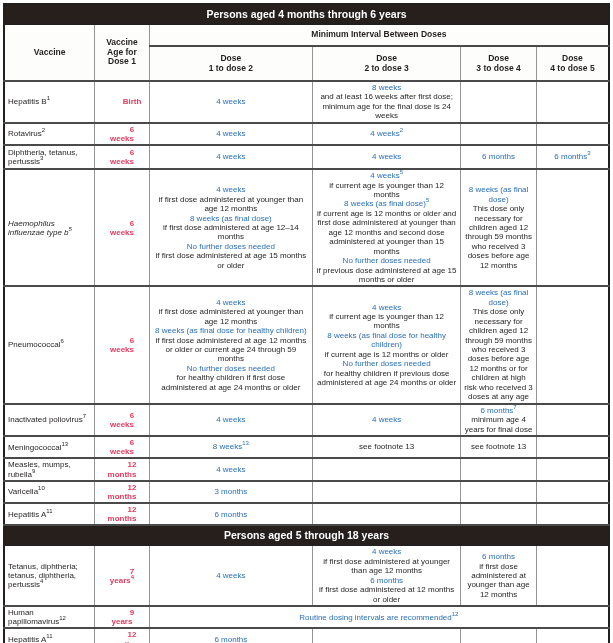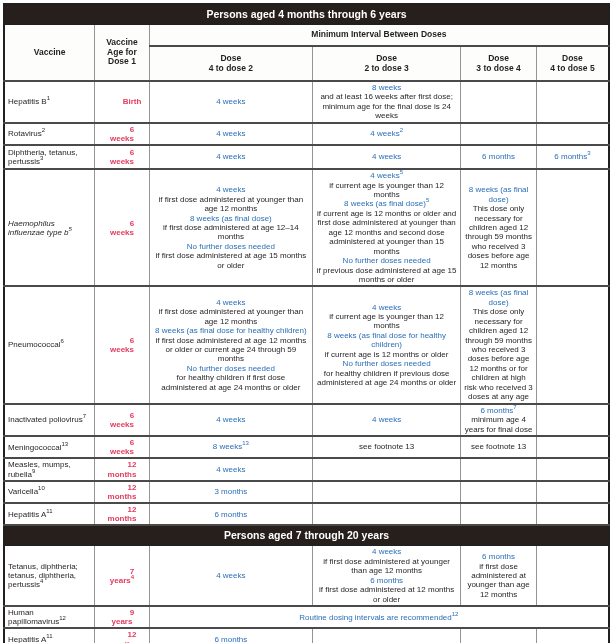--- a/index.html
+++ b/index.html
@@ -45,21 +45,21 @@
           <td rowspan="2">
             <span class="line">Vaccine</span>
             <span class="line">Age for</span>
             <span class="line">Dose 1</span>
           </td>
           <td colspan="4">Minimum Interval Between Doses</td>
         </tr>
         <tr class="hdr" style="height: 35px;">
           <td>
             <span class="line">Dose</span>
-            <span class="line">4 to dose 2</span>
+            <span class="line">1 to dose 2</span>
           </td>
           <td>
             <span class="line">Dose</span>
             <span class="line">2 to dose 3</span>
           </td>
           <td>
             <span class="line">Dose</span>
             <span class="line">3 to dose 4</span>
           </td>
           <td>
@@ -212,21 +212,21 @@
           <td class="name"><span class="">Hepatitis A<sup>11</sup></span></td>
           <td class="minage"><span class="r">12 months</span></td>
           <td class="cell">
             <span class="line b">6 months</span>
           </td>
           <td class="cell"></td>
           <td class="cell"></td>
           <td class="cell"></td>
         </tr>
         <tr class="sec">
-          <td colspan="6">Persons aged 7 through 20 years</td>
+          <td colspan="6">Persons aged 5 through 18 years</td>
         </tr>
         <tr style="height: 57px;">
           <td class="name"><span class="">Tetanus, diphtheria; tetanus, diphtheria, pertussis<sup>4</sup></span></td>
           <td class="minage"><span class="r">7 years<sup>4</sup></span></td>
           <td class="cell">
             <span class="line b">4 weeks</span>
           </td>
           <td class="cell">
             <span class="line b">4 weeks</span>
             <span class="line k">if first dose administered at younger than age 12 months</span>

